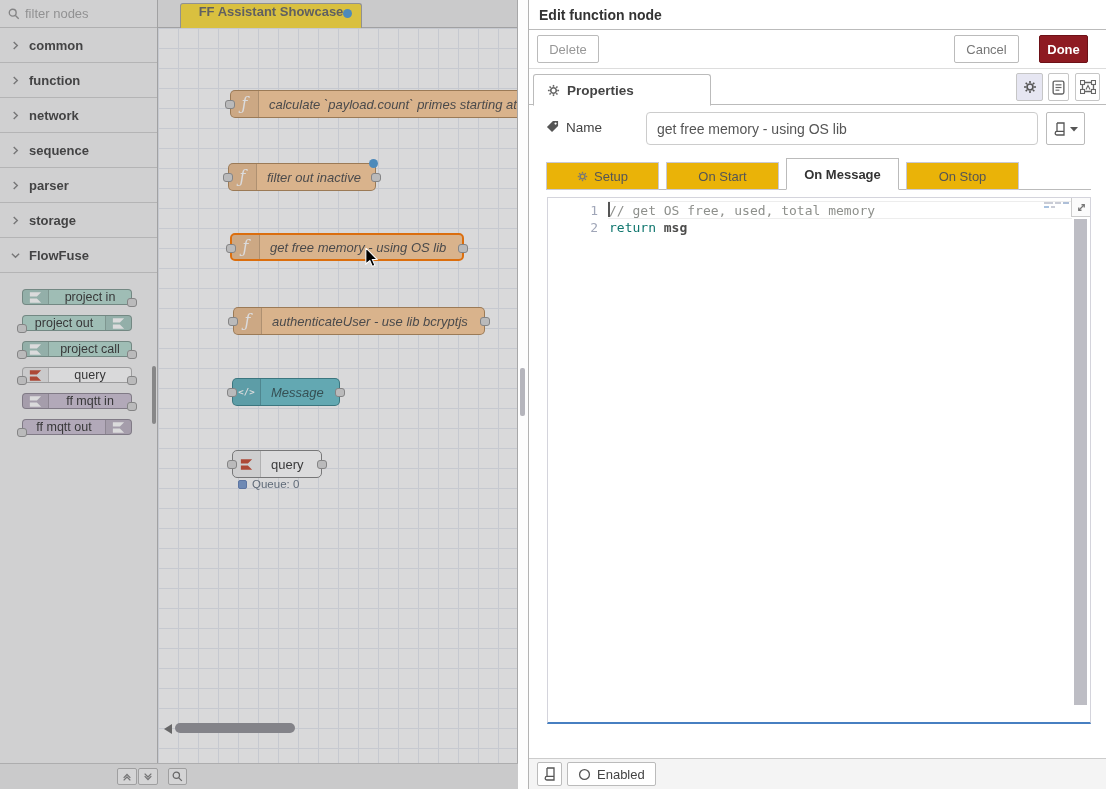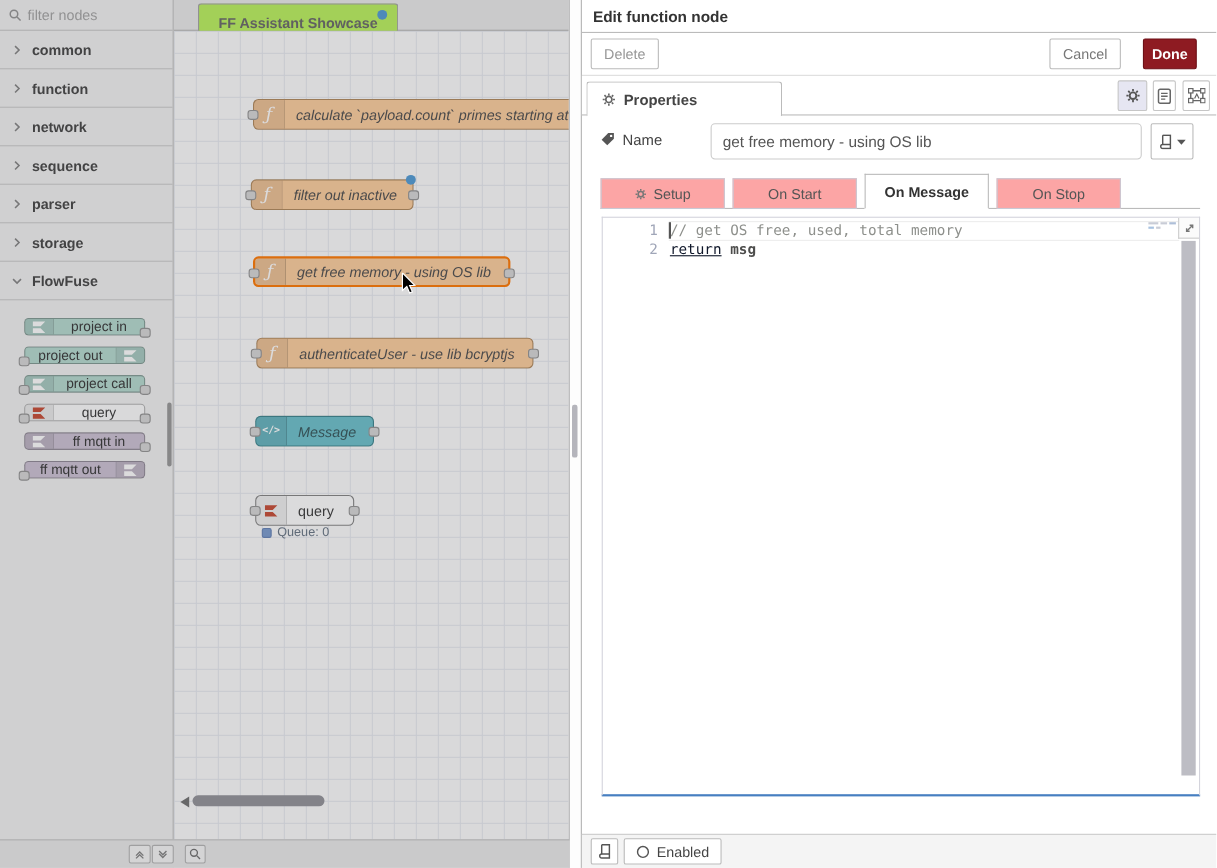--- a/index.html
+++ b/index.html
@@ -23,21 +23,21 @@
   .pi.teal { background:#b9dcd2; }
   .pi.white { background:#fdfdfd; }
   .pi.mqtt { background:#cfc5d6; }
   .pport { position:absolute; width:10px; height:9px; background:#d9d9d9; border:1px solid #999; border-radius:3px; top:8px; }
   .pport.l { left:-6px; } .pport.r { right:-6px; }
   #pal-scroll-thumb { position:absolute; right:1px; top:366px; width:4px; height:58px; background:#9d9d9d; border-radius:2px; }
 
   
   #canvas { position:absolute; left:158px; top:0; width:360px; height:789px; overflow:hidden; background:#fff; border-right:1px solid #c2c2c2; }
   #tabbar { position:absolute; left:0; top:0; width:100%; height:28px; background:#ececec; border-bottom:1px solid #bbb; }
-  #flow-tab { position:absolute; left:22px; top:3px; width:182px; height:25px; background:#bef264; border:1px solid #a8a8a8; border-bottom:none; border-radius:3px 3px 0 0; display:flex; align-items:flex-end; justify-content:center; font-size:13px; font-weight:bold; color:#6f6f6f; cursor:pointer; }
+  #flow-tab { position:absolute; left:22px; top:3px; width:182px; height:25px; background:#fde047; border:1px solid #a8a8a8; border-bottom:none; border-radius:3px 3px 0 0; display:flex; align-items:flex-start; justify-content:center; font-size:13px; font-weight:bold; color:#6f6f6f; cursor:pointer; }
   .mod-dot { position:absolute; width:9px; height:9px; border-radius:50%; background:#59a0d8; }
   #flow-tab .mod-dot { right:9px; top:5px; }
   #grid { position:absolute; left:0; top:28px; width:100%; height:735px; background-color:#fdfdfd;
           background-image:linear-gradient(#e7eaf1 1px, transparent 1px), linear-gradient(90deg,#e7eaf1 1px, transparent 1px);
           background-size:20px 20px; }
   .node { position:absolute; height:28px; border-radius:5px; border:1px solid rgba(90,60,20,0.45); display:flex; align-items:stretch; font-size:13px; font-style:italic; color:#555; cursor:pointer; }
   .node.fn { background:#fdd0a2; }
   .node.tmpl { background:#72c3ce; border-color:rgba(20,80,85,0.5); color:#3d5c60; }
   .node.plain { background:#ffffff; border-color:#8a8a8a; font-style:normal; color:#444; }
   .node.selected { border:2px solid #ff7f0e; }
@@ -78,29 +78,29 @@
   #btn-node-settings { left:487px; width:27px; background:#e6e6f2; }
   #btn-node-description { left:519px; width:21px; }
   #btn-node-appearance { left:546px; width:25px; }
 
   #name-row { position:absolute; left:0; top:112px; width:100%; height:34px; }
   #name-label { position:absolute; left:17px; top:8px; display:flex; align-items:flex-start; gap:7px; font-size:13.5px; color:#444; }
   #name-input { position:absolute; left:117px; top:0; width:392px; height:33px; border:1px solid #ccc; border-radius:4px; padding:0 10px; font-size:14px; color:#555; font-family:"Liberation Sans",sans-serif; outline:none; }
   #btn-library { position:absolute; left:517px; top:0; width:39px; height:33px; display:flex; align-items:center; justify-content:center; gap:4px; }
 
   #functabs { position:absolute; left:17px; top:156px; width:545px; height:34px; border-bottom:1px solid #bbb; }
-  .ftab { position:absolute; top:6px; width:113px; height:28px; background:#fca5a5; border:1px solid #c9c9d4; display:flex; align-items:center; justify-content:center; gap:6px; font-size:13px; color:#555; cursor:pointer; }
+  .ftab { position:absolute; top:6px; width:113px; height:28px; background:#eab308; border:1px solid #c9c9d4; display:flex; align-items:center; justify-content:center; gap:6px; font-size:13px; color:#555; cursor:pointer; }
   .ftab.active { top:2px; height:32px; background:#fff; border-color:#bbb; border-bottom:1px solid #fff; font-weight:bold; color:#333; z-index:2; }
 
   #editor { position:absolute; left:18px; top:197px; width:544px; height:527px; border:1px solid #d4d4dc; border-bottom:2px solid #477fc1; background:#fff; font-family:"DejaVu Sans Mono", monospace; font-size:13px; cursor:text; }
   .cur-line-box { position:absolute; left:60px; right:18px; top:3px; height:18px; border-top:1px solid #ededed; border-bottom:1px solid #ededed; }
   .lnum { position:absolute; left:0; width:50px; text-align:right; color:#a0a6b8; line-height:17px; }
   .cline { position:absolute; left:61px; line-height:17px; white-space:pre; }
   .tok-comment { color:#8e908c; }
-  .tok-keyword { color:#0f172a;text-decoration:underline; }
+  .tok-keyword { color:#0f766e; }
   .tok-var { color:#4d4d4c; font-weight:bold; }
   #caret { position:absolute; left:60px; top:4px; width:1.5px; height:15px; background:#555; }
   #minimap { position:absolute; right:20px; top:3px; width:26px; height:12px; }
   #minimap i { position:absolute; display:block; background:#c9ccd6; height:2px; }
   #editor-expand { position:absolute; right:0; top:0; width:19px; height:19px; border-left:1px solid #ccc; border-bottom:1px solid #ccc; background:#fbfbfb; display:flex; align-items:center; justify-content:center; cursor:pointer; }
   #editor-scroll-thumb { position:absolute; right:3px; top:21px; width:13px; height:486px; background:#bdbdc4; }
 
   #tray-footer { position:absolute; left:0; bottom:0; width:100%; height:31px; background:#f4f4f4; border-top:1px solid #ccc; }
   #btn-footer-library { position:absolute; left:8px; top:3px; width:25px; height:24px; border:1px solid #bbb; border-radius:2px; background:#fff; display:flex; align-items:center; justify-content:center; cursor:pointer; }
   #btn-enabled { position:absolute; left:38px; top:3px; height:24px; padding:0 10px; border:1px solid #bbb; border-radius:2px; background:#fff; display:flex; align-items:center; gap:6px; font-size:13px; color:#444; cursor:pointer; }

